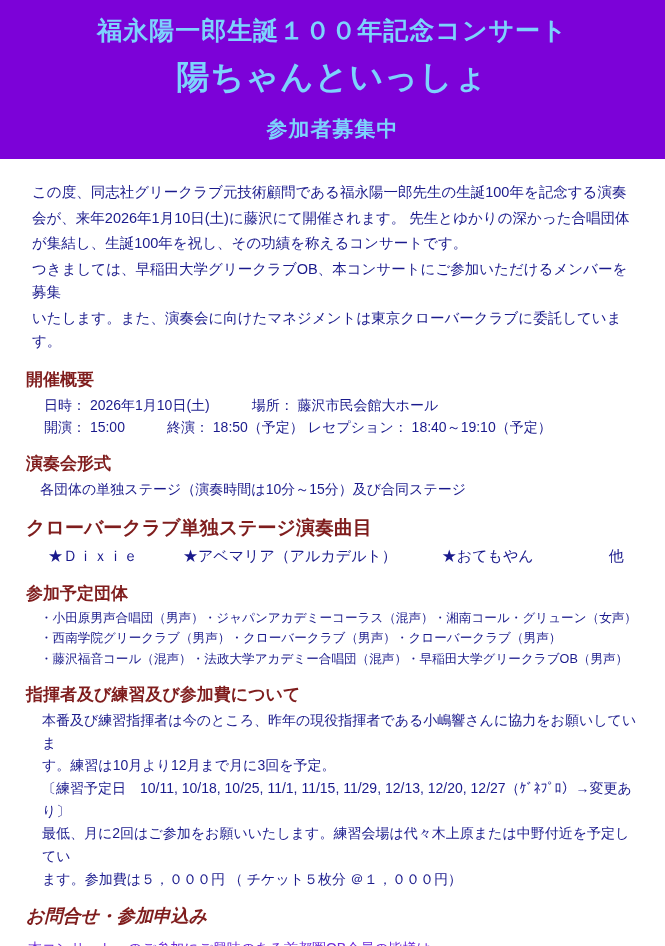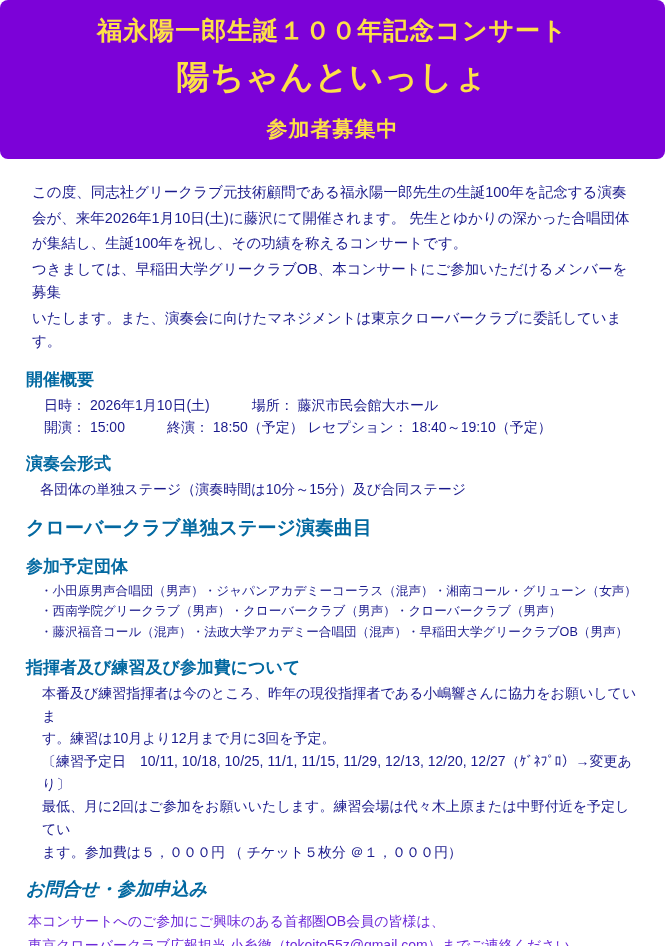--- a/index.html
+++ b/index.html
@@ -16,24 +16,23 @@
   }
   .page {
     position: relative;
     width: 665px;
     height: 946px;
     box-sizing: border-box;
   }
   
   .banner {
     background: #7c02d8;
-    color: #fde047;
+    color: #7dd3fc;
     padding: 14px 0 16px 0;
     text-align: center;
-    border-radius: 8px;
   }
   .banner-line1 {
     font-size: 25px;
     font-weight: bold;
     letter-spacing: 1px;
     line-height: 1.35;
   }
   .banner-line2 {
     font-size: 33px;
     font-weight: bold;
@@ -56,21 +55,21 @@
     font-size: 14.5px;
     line-height: 1.62;
     color: #1a1a8c;
   }
   .section {
     margin-top: 14px;
   }
   .sec-title {
     font-size: 17px;
     font-weight: bold;
-    color: #0369a1;
+    color: #7f1d1d;
     margin-bottom: 3px;
   }
   .sec-title.big {
     font-size: 19px;
   }
   .row {
     font-size: 14px;
     line-height: 1.6;
     color: #1a1a8c;
     margin-left: 18px;
@@ -135,20 +134,21 @@
       <div class="row">開演：  15:00　　　終演：  18:50（予定）  レセプション：  18:40～19:10（予定）</div>
     </div>
 
     <div class="section">
       <div class="sec-title">演奏会形式</div>
       <div class="row tight">各団体の単独ステージ（演奏時間は10分～15分）及び合同ステージ</div>
     </div>
 
     <div class="section">
       <div class="sec-title big">クローバークラブ単独ステージ演奏曲目</div>
+      <div class="songs">★Ｄｉｘｉｅ　　　★アベマリア（アルカデルト）　　　★おてもやん　　　　　他</div>
     </div>
 
     <div class="section">
       <div class="sec-title">参加予定団体</div>
       <div class="row small">・小田原男声合唱団（男声）・ジャパンアカデミーコーラス（混声）・湘南コール・グリューン（女声）</div>
       <div class="row small">・西南学院グリークラブ（男声）・クローバークラブ（男声）・クローバークラブ（男声）</div>
       <div class="row small">・藤沢福音コール（混声）・法政大学アカデミー合唱団（混声）・早稲田大学グリークラブOB（男声）</div>
     </div>
 
     <div class="section">

